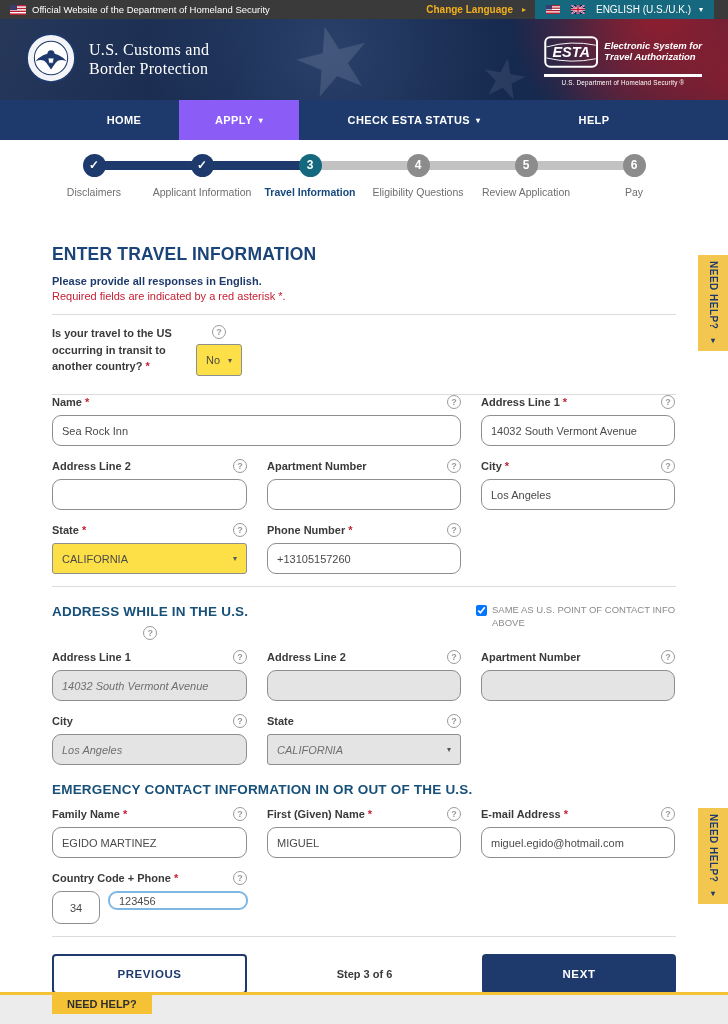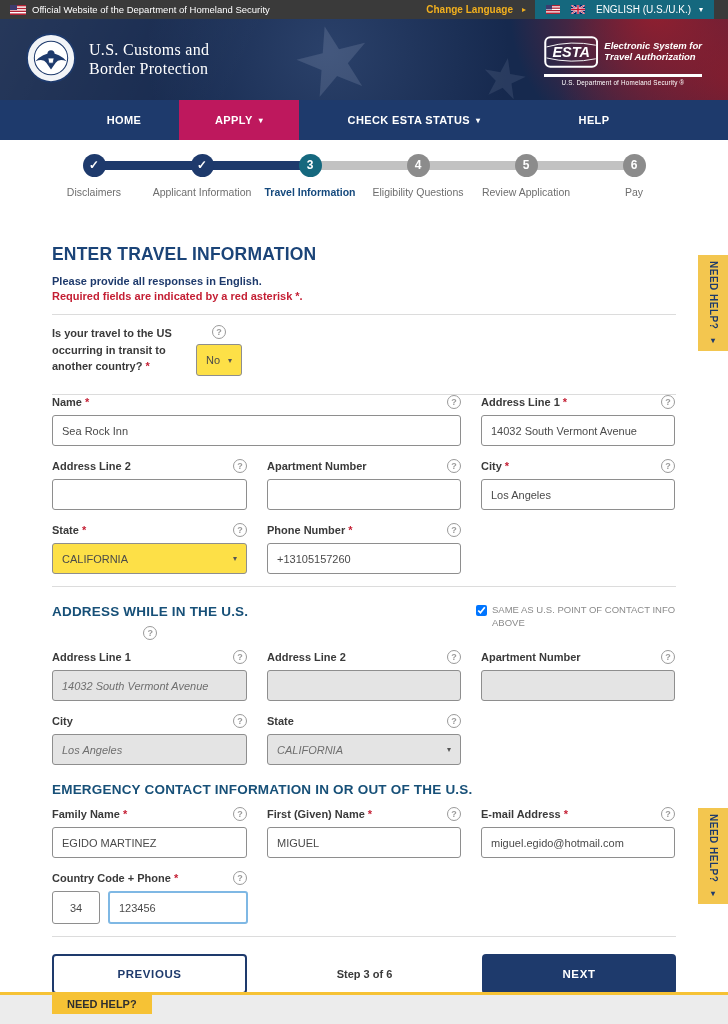--- a/index.html
+++ b/index.html
@@ -30,73 +30,73 @@
   .esta-wrap { margin-left:auto; width:158px; position:relative; z-index:1; }
   .esta-top { display:flex; align-items:center; gap:6px; }
   .esta-sub { color:#fff; font-style:italic; font-weight:bold; font-size:9.5px; line-height:1.15; white-space:nowrap; }
   .esta-bar { height:3px; background:#fff; margin:3px 0 2px; }
   .esta-dept { color:#fff; font-size:6.3px; text-align:center; letter-spacing:.2px; }
 
   
   .navbar { height:40px; background:#1E3A6C; display:flex; justify-content:center; color:#fff; }
   .nav-item { display:flex; align-items:center; justify-content:center; gap:6px; font-size:11px; font-weight:bold; letter-spacing:.4px; cursor:pointer; }
   .nav-item .dd { font-size:8px; }
-  .ni-home { width:110px; } .ni-apply { width:120px; background:#be185d; } .ni-status { width:230px; } .ni-help { width:130px; }
+  .ni-home { width:110px; } .ni-apply { width:120px; background:#8b5cf6; } .ni-status { width:230px; } .ni-help { width:130px; }
 
   
   .steps { display:flex; margin:14px 40px 0; }
   .step { flex:1; position:relative; text-align:center; }
   .step .bar { position:absolute; top:7px; left:-50%; width:100%; height:9px; background:#C2C2C2; }
   .step.done .bar, .step.active .bar { background:#1E3A6C; }
   .step .dot { position:relative; z-index:1; width:23px; height:23px; border-radius:50%; margin:0 auto; background:#8C8C8C; color:#fff; font-size:12px; font-weight:bold; line-height:23px; }
   .step.done .dot { background:#1E3A6C; }
   .step.active .dot { background:#15687E; }
   .step .s-label { margin-top:9px; font-size:10.5px; color:#6E6E6E; }
   .step.active .s-label { color:#15497D; font-weight:bold; }
 
   
   .content { padding:0 52px; }
   .page-title { margin-top:46px; font-size:17.5px; font-weight:bold; color:#1B4478; letter-spacing:.2px; }
   .note-en { margin-top:10px; font-size:11px; font-weight:bold; color:#1E3A6C; }
-  .note-req { margin-top:3px; font-size:11px; font-weight:bold; color:#C41E33; }
+  .note-req { margin-top:3px; font-size:11px; font-weight:normal; color:#C41E33; }
   .divider { border-top:1px solid #DCDCDC; margin-top:12px; }
 
   .transit { display:flex; padding:10px 0 6px; }
   .transit-q { width:144px; font-size:11px; font-weight:bold; color:#3A3A3A; line-height:1.5; }
   .transit-ctrl { display:flex; flex-direction:column; align-items:center; gap:5px; margin-left:0; }
   .req { color:#C41E33; margin-left:3px; font-weight:bold; }
 
   .help-icon { width:14px; height:14px; border:1px solid #9A9A9A; border-radius:50%; color:#9A9A9A; font-size:9px; font-weight:bold; line-height:12px; text-align:center; display:inline-block; flex:none; cursor:pointer; }
 
   .section-h { display:flex; align-items:center; gap:7px; margin:17px 0 10px; }
   .section-h h2 { font-size:13.5px; font-weight:bold; color:#175078; letter-spacing:.2px; }
 
   .fgrid { display:grid; grid-template-columns:195px 194px 194px; column-gap:20px; row-gap:13px; }
   .field .lbl { display:flex; align-items:center; margin-bottom:6px; height:14px; font-size:11px; font-weight:bold; color:#3A3A3A; }
   .field .lbl .help-icon { margin-left:auto; }
   .span2 { grid-column:1 / 3; }
   .col3 { grid-column:3; }
-  .tinput { width:100%; height:31px; border:1px solid #8E8E8E; border-radius:3px; padding:0 9px; font-size:11px; color:#4A4A4A; font-family:"Liberation Sans",sans-serif; background:#fff; }
+  .tinput { width:100%; height:31px; border:1px solid #8E8E8E; border-radius:9px; padding:0 9px; font-size:11px; color:#4A4A4A; font-family:"Liberation Sans",sans-serif; background:#fff; }
   .tinput:disabled, .tinput.dis { background:#E4E4E4; font-style:italic; color:#6F6F6F; }
   .selbox { width:100%; height:31px; border:1px solid #8E8E8E; border-radius:3px; padding:0 9px; font-size:11px; color:#4A4A4A; background:#fde047; display:flex; align-items:center; justify-content:space-between; cursor:pointer; }
   .selbox.dis { background:#E4E4E4; font-style:italic; color:#6F6F6F; }
   .selbox .dd { font-size:8px; color:#555; font-style:normal; }
   .selbox.small { width:46px; height:32px; }
 
   .samebox { display:flex; gap:5px; width:200px; font-size:9.5px; color:#8A8A8A; line-height:1.35; margin-left:auto; align-self:flex-start; }
   .samebox input { width:11px; height:11px; flex:none; margin-top:1px; }
   .sh-row { display:flex; align-items:flex-start; margin:17px 0 10px; }
   .sh-row .h-inline { display:flex; align-items:center; gap:7px;flex-direction:column; }
   .sh-row h2 { font-size:13.5px; font-weight:bold; color:#175078; letter-spacing:.2px; }
 
   .cc-field { grid-column:1 / 3; }
   .cc-field .lbl { width:195px; }
   .cc-inputs { display:flex; gap:8px; }
   .cc-code { width:48px; height:33px; text-align:center; }
-  .cc-phone { width:140px; height:33px; border:2px solid #7FB8E4; }
+  .cc-phone { width:140px; height:19px; border:2px solid #7FB8E4; }
 
   .btn-row { display:flex; align-items:center; margin-top:17px; }
   .btn { height:40px; border-radius:4px; font-size:11.5px; font-weight:bold; letter-spacing:.6px; font-family:"Liberation Sans",sans-serif; cursor:pointer; }
   .btn-prev { width:195px; background:#fff; border:2px solid #1E3A6C; color:#1E3A6C; }
   .btn-next { width:194px; background:#1E3A6C; border:none; color:#fff; }
   .step-ind { flex:1; text-align:center; font-size:11px; font-weight:bold; color:#3A3A3A; }
 
   
   .footer { position:absolute; left:0; bottom:0; width:728px; height:32px; background:#ECECEC; border-top:3px solid #F6C235; }
   .bottom-help { position:absolute; left:52px; top:0; background:#F6C235; padding:3px 15px 4px; font-size:11px; font-weight:bold; color:#2F2F2F; cursor:pointer; }

